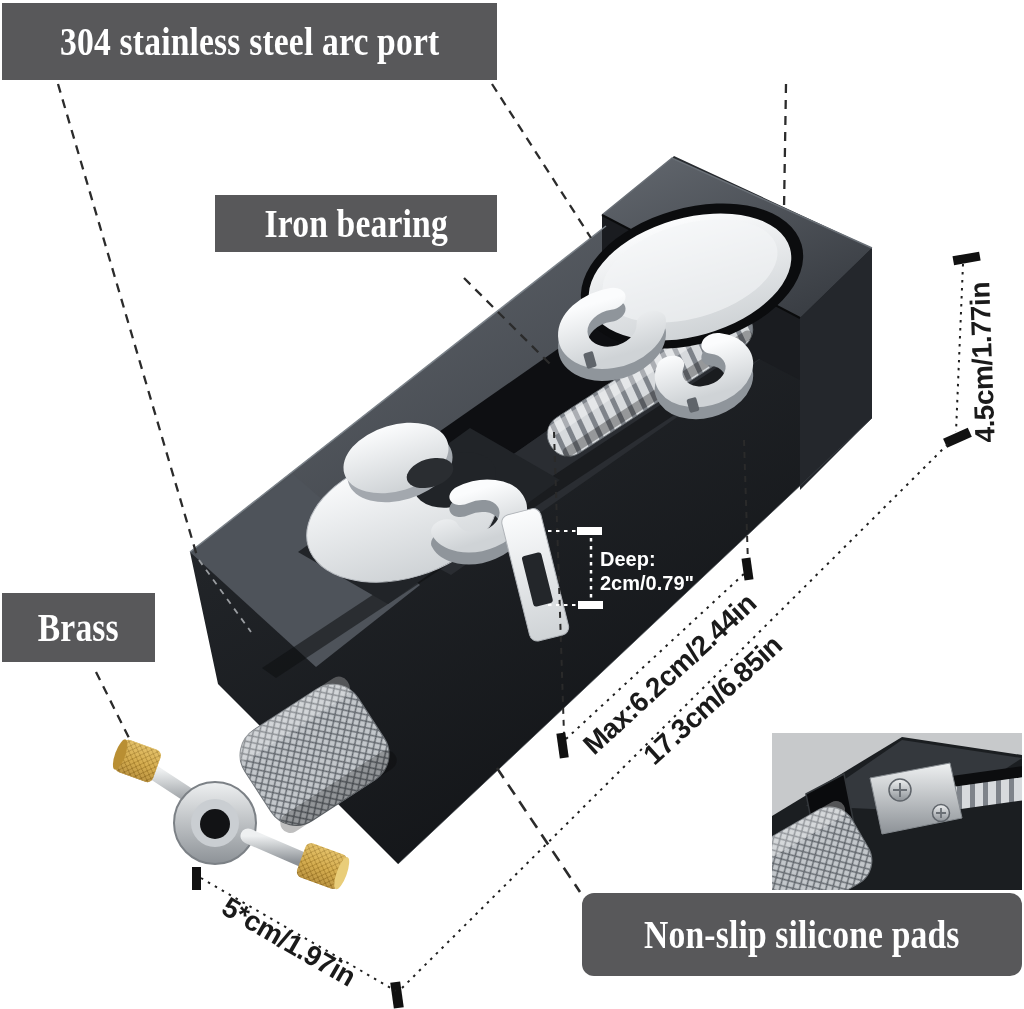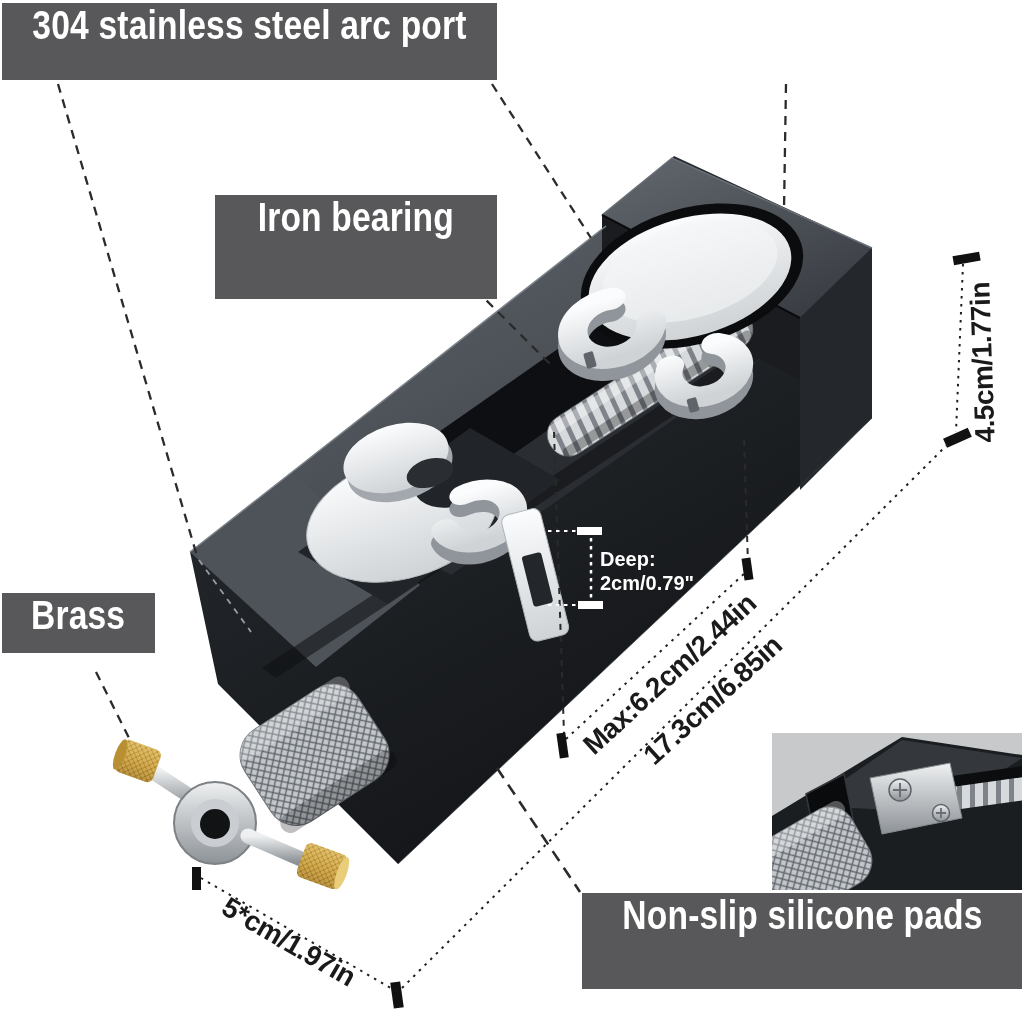--- a/index.html
+++ b/index.html
@@ -7,32 +7,33 @@
     width:1024px;height:1009px;position:relative;overflow:hidden;
     background:#ffffff;
     font-family:"Liberation Sans", sans-serif;
   }
   .stage{position:absolute;left:0;top:0;width:1024px;height:1009px;}
   svg.scene{position:absolute;left:0;top:0;}
   .callout{
     position:absolute;
     background:#58585a;
     color:#ffffff;
-    display:flex;align-items:flex-start;justify-content:center;
+    display:flex;align-items:center;justify-content:center;
     z-index:5;
+    font-family:Liberation Serif, serif;
   }
   .callout .ct{
     font-size:40px;font-weight:700;letter-spacing:.2px;
     transform:scaleX(.84);white-space:nowrap;
   }
   #cal-arcport {left:2px;   top:3px;   width:495px; height:77px;}
   #cal-alum    {left:524px; top:3px;   width:488px; height:76px;}
-  #cal-iron    {left:215px; top:195px; width:282px; height:104px;}
-  #cal-brass   {left:2px;   top:593px; width:153px; height:60px;}
-  #cal-pads    {left:582px; top:893px; width:440px; height:96px;}
+  #cal-iron    {left:215px; top:195px; width:282px; height:57px;}
+  #cal-brass   {left:2px;   top:593px; width:153px; height:69px;}
+  #cal-pads    {left:582px; top:893px; width:440px; height:83px;border-radius:12px;}
   .dimtext{font-weight:700;font-size:28px;fill:#1a1a1a;letter-spacing:-0.5px;}
   .deeptext{font-weight:700;font-size:20px;fill:#ffffff;}
 </style>
 </head>
 <body>
 
 <div class="stage">
 
 <svg class="scene" width="1024" height="1009" viewBox="0 0 1024 1009" xmlns="http://www.w3.org/2000/svg">
   <defs>

